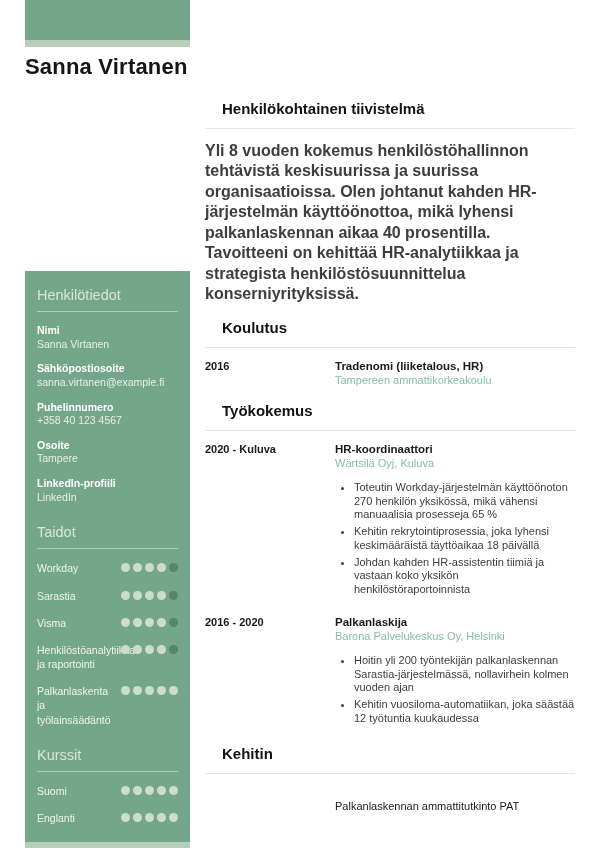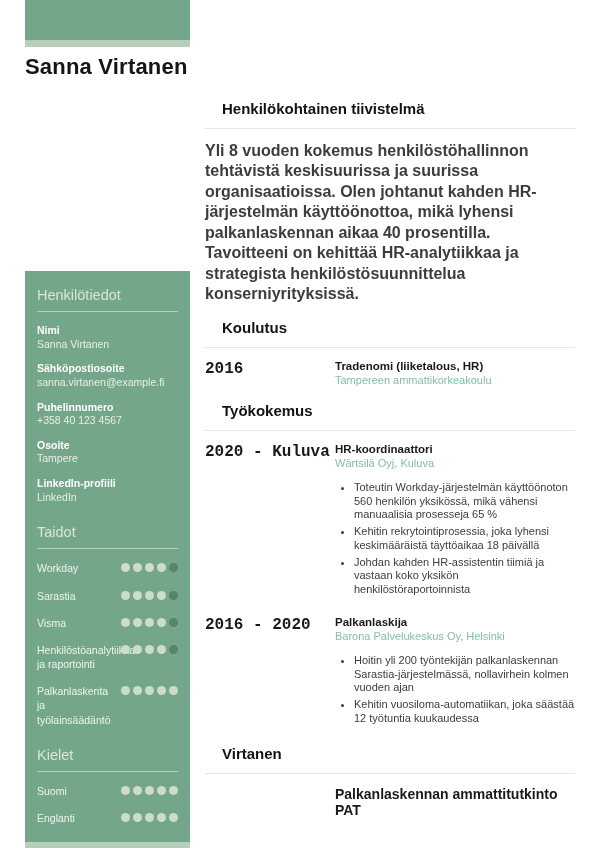--- a/index.html
+++ b/index.html
@@ -85,31 +85,31 @@
     border: none; border-top: 1px solid #e6e6e6;
     margin-bottom: 12px;
   }
   .summary-text {
     font-size: 16px; color: #3d3d3d; line-height: 1.28; font-weight: bold;
   }
   .entry {
     display: grid; grid-template-columns: 130px 1fr;
     margin-bottom: 16px;
   }
-  .entry-period { font-size: 16px; font-weight: bold; color: #1a1a1a; font-family: Liberation Mono, monospace; }
+  .entry-period { font-size: 11px; font-weight: bold; color: #1a1a1a; }
   .entry-role   { font-size: 11.5px; font-weight: bold; color: #1a1a1a; }
   .entry-org    { font-size: 11px; color: #84bfa0; margin-top: 2px; }
   .entry-bullets {
     margin-top: 12px; padding-left: 19px;
   }
   .entry-bullets li {
     font-size: 11px; color: #3d3d3d; line-height: 1.25;
     margin-bottom: 3px;
   }
-  .course-name { font-size: 14px; font-weight: bold; color: #1a1a1a; }
+  .course-name { font-size: 11px; font-weight: normal; color: #1a1a1a; margin-top: 14px; }
 </style>
 </head>
 <body>
 
 <div class="page">
 
   <div class="header-block"></div>
   <div class="header-strip"></div>
   <h1 class="name-heading">Sanna Virtanen</h1>
 
@@ -187,21 +187,21 @@
             <span class="dot dot-filled"></span>
             <span class="dot dot-filled"></span>
             <span class="dot dot-filled"></span>
             <span class="dot dot-filled"></span>
             <span class="dot dot-filled"></span>
           </span>
       </div>
     </section>
 
     <section class="sb-section">
-      <h2 class="sb-title">Kielet</h2>
+      <h2 class="sb-title">Kurssit</h2>
       <div class="sb-row">
         <span class="sb-skill">Suomi</span>
         <span class="dots">
             <span class="dot dot-filled"></span>
             <span class="dot dot-filled"></span>
             <span class="dot dot-filled"></span>
             <span class="dot dot-filled"></span>
             <span class="dot dot-filled"></span>
           </span>
       </div>
@@ -243,42 +243,42 @@
     <section class="section">
       <h2>Työkokemus</h2>
       <hr class="rule">
 
       <div class="entry">
         <div class="entry-period">2020 - Kuluva</div>
         <div>
           <div class="entry-role">HR-koordinaattori</div>
           <div class="entry-org">Wärtsilä Oyj, Kuluva</div>
           <ul class="entry-bullets">
-            <li>Toteutin Workday-järjestelmän käyttöönoton 560 henkilön yksikössä, mikä vähensi manuaalisia prosesseja 65 %</li>
+            <li>Toteutin Workday-järjestelmän käyttöönoton 270 henkilön yksikössä, mikä vähensi manuaalisia prosesseja 65 %</li>
             <li>Kehitin rekrytointiprosessia, joka lyhensi keskimääräistä täyttöaikaa 18 päivällä</li>
             <li>Johdan kahden HR-assistentin tiimiä ja vastaan koko yksikön henkilöstöraportoinnista</li>
           </ul>
         </div>
       </div>
 
       <div class="entry">
         <div class="entry-period">2016 - 2020</div>
         <div>
           <div class="entry-role">Palkanlaskija</div>
           <div class="entry-org">Barona Palvelukeskus Oy, Helsinki</div>
           <ul class="entry-bullets">
             <li>Hoitin yli 200 työntekijän palkanlaskennan Sarastia-järjestelmässä, nollavirhein kolmen vuoden ajan</li>
             <li>Kehitin vuosiloma-automatiikan, joka säästää 12 työtuntia kuukaudessa</li>
           </ul>
         </div>
       </div>
     </section>
 
     <section class="section">
-      <h2>Virtanen</h2>
+      <h2>Kehitin</h2>
       <hr class="rule">
       <div class="entry">
         <div class="entry-period"></div>
         <div class="course-name">Palkanlaskennan ammattitutkinto PAT</div>
       </div>
     </section>
 
   </main>
 </div>
 

